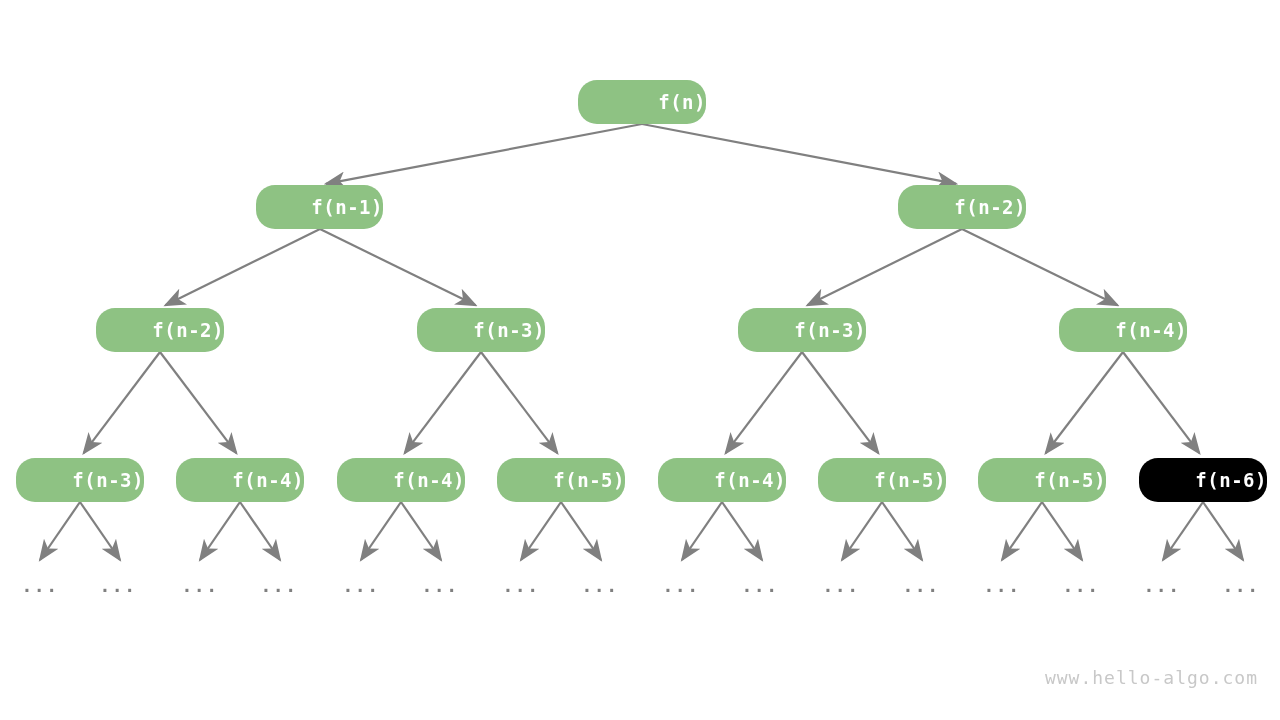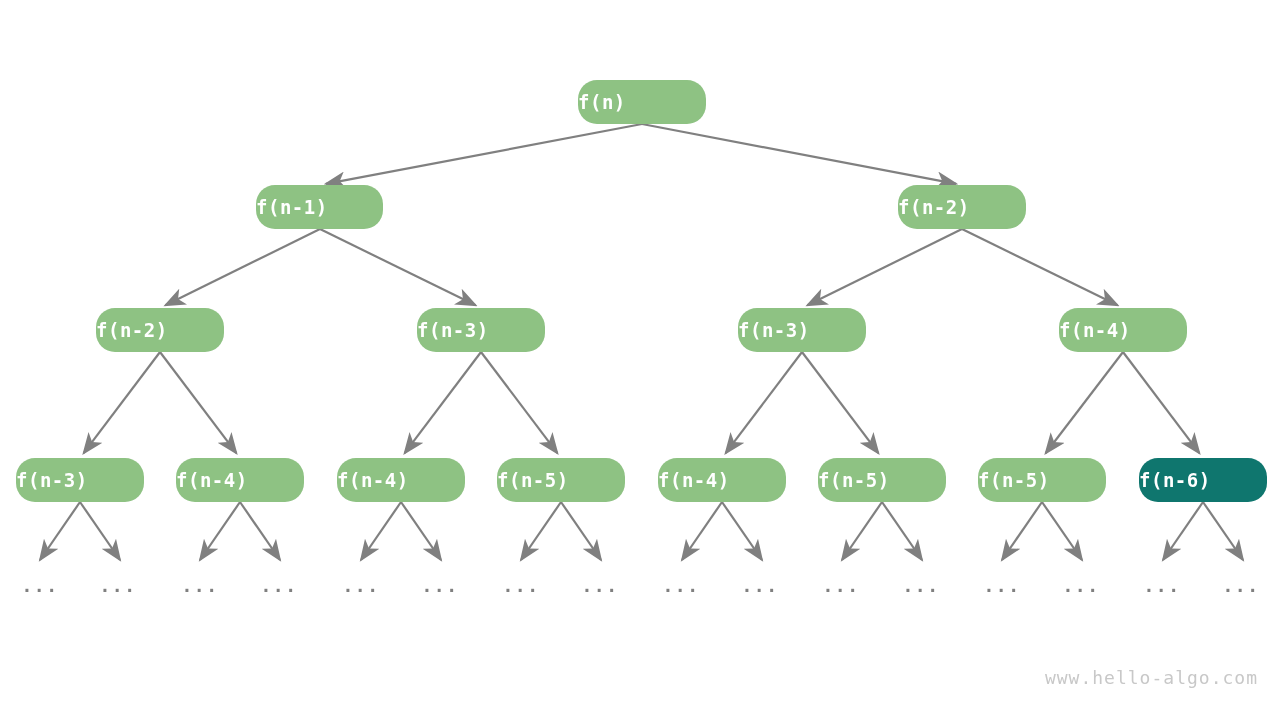--- a/index.html
+++ b/index.html
@@ -27,21 +27,21 @@
     box-sizing: border-box;
     background: #8ec283;
     border-radius: 19px;
     color: #ffffff;
     font-family: "DejaVu Sans Mono", "Liberation Mono", monospace;
     font-size: 19px;
     font-weight: bold;
     letter-spacing: 0.5px;
     display: flex;
     align-items: center;
-    justify-content: flex-start;
+    justify-content: flex-end;
     user-select: none;
   }
   .ellipsis-label {
     position: absolute;
     color: #808080;
     font-family: "DejaVu Sans Mono", "Liberation Mono", monospace;
     font-size: 18px;
     font-weight: bold;
     letter-spacing: 1.5px;
     text-align: center;
@@ -139,21 +139,21 @@
       </div>
       <div class="node-box" style="left: 658px; top: 458px; width: 128px; height: 44px; background: rgb(142, 194, 131); color: rgb(255, 255, 255);">
         <span>f(n-4)</span>
       </div>
       <div class="node-box" style="left: 818px; top: 458px; width: 128px; height: 44px; background: rgb(142, 194, 131); color: rgb(255, 255, 255);">
         <span>f(n-5)</span>
       </div>
       <div class="node-box" style="left: 978px; top: 458px; width: 128px; height: 44px; background: rgb(142, 194, 131); color: rgb(255, 255, 255);">
         <span>f(n-5)</span>
       </div>
-      <div class="node-box" style="left: 1139px; top: 458px; width: 128px; height: 44px; background: #0f766e; color: rgb(255, 255, 255);">
+      <div class="node-box" style="left: 1139px; top: 458px; width: 128px; height: 44px; background: #000000; color: rgb(255, 255, 255);">
         <span>f(n-6)</span>
       </div>
     </div>
 
   <div id="ellipses-layer">
       <div class="ellipsis-label" style="left: 15px; top: 575px; width: 50px;">...</div>
       <div class="ellipsis-label" style="left: 93px; top: 575px; width: 50px;">...</div>
       <div class="ellipsis-label" style="left: 175px; top: 575px; width: 50px;">...</div>
       <div class="ellipsis-label" style="left: 254px; top: 575px; width: 50px;">...</div>
       <div class="ellipsis-label" style="left: 336px; top: 575px; width: 50px;">...</div>

